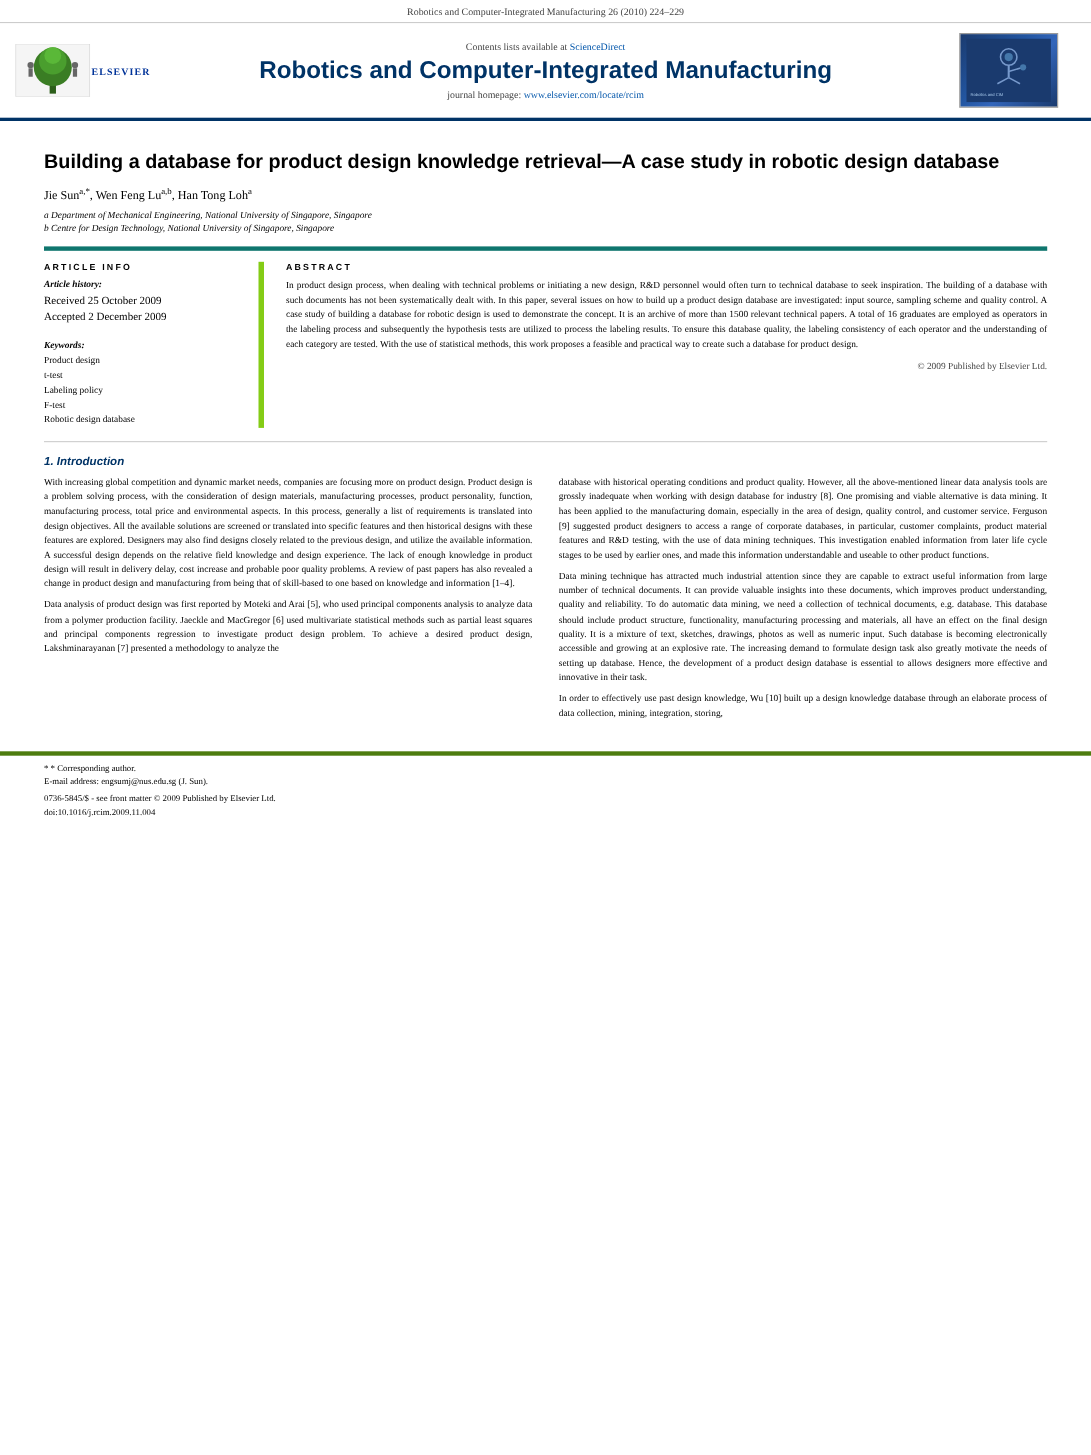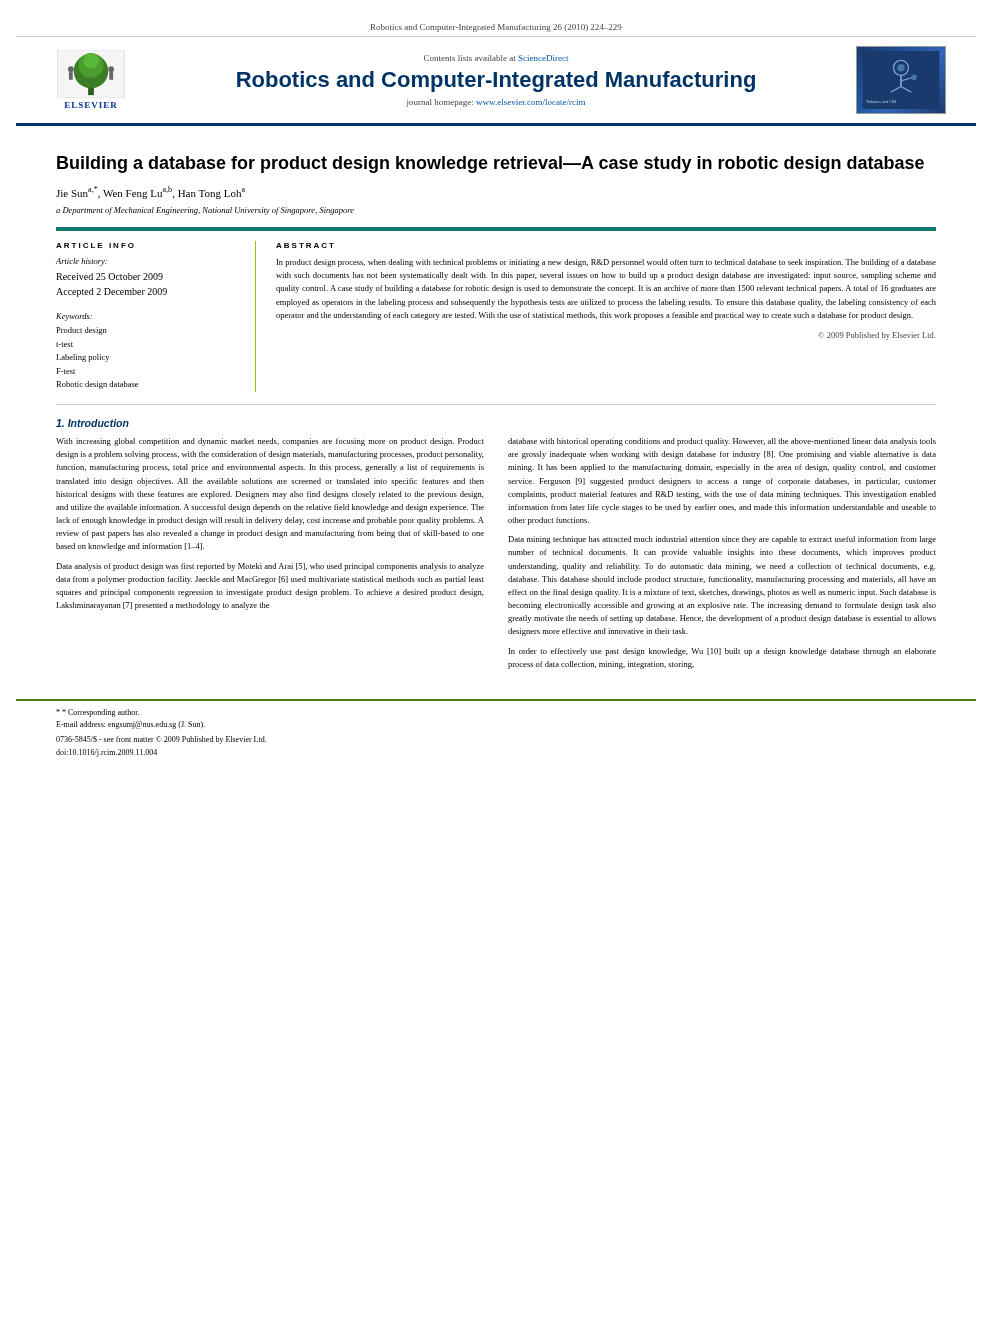--- a/index.html
+++ b/index.html
@@ -9,21 +9,21 @@
       font-size: 10px;
       color: #000;
       width: 992px;
       min-height: 1323px;
     }
 
     .page-wrapper {
       width: 992px;
       min-height: 1323px;
       background: #fff;
-      padding: 16px;
+      padding: 0;
       border-radius: 18px;
     }
 
     
     .journal-line {
       text-align: center;
       font-size: 9px;
       color: #444;
       padding: 6px 0 4px 0;
       border-bottom: 1px solid #ccc;
@@ -41,21 +41,21 @@
     .header-logo-left {
       width: 110px;
       height: 70px;
       display: flex;
       align-items: center;
       justify-content: center;
     }
 
     .elsevier-logo {
       display: flex;
-      flex-direction: column;
+      flex-direction: row;
       align-items: center;
       font-size: 8px;
     }
 
     .elsevier-tree {
       width: 70px;
       height: 48px;
     }
 
     .elsevier-label {
@@ -168,21 +168,21 @@
     
     .two-col {
       display: flex;
       gap: 20px;
       margin-top: 10px;
     }
 
     .left-col {
       width: 200px;
       flex-shrink: 0;
-      border-right: 1px solid #84cc16;
+      border-right: 5px solid #84cc16;
       padding-right: 14px;
     }
 
     .right-col {
       flex: 1;
     }
 
     
     .section-heading {
       font-size: 8px;
@@ -194,21 +194,21 @@
       font-family: Arial, sans-serif;
     }
 
     .article-info-block {
       margin-bottom: 12px;
     }
 
     .info-label {
       font-size: 8.5px;
       font-style: italic;
-      font-weight: normal;
+      font-weight: bold;
       color: #000;
       margin-bottom: 3px;
     }
 
     .info-text {
       font-size: 10px;
       color: #000;
       line-height: 1.5;
     }
 
@@ -273,21 +273,21 @@
       font-size: 8.5px;
       color: #000;
       line-height: 1.55;
       text-align: justify;
       margin-bottom: 6px;
     }
 
     
     .footer-notes {
       padding: 6px 40px 8px 40px;
-      border-top: 2px solid #4d7c0f;
+      border-top: 4px solid #4d7c0f;
       margin-top: 10px;
     }
 
     .footer-note {
       font-size: 8px;
       color: #000;
       line-height: 1.5;
     }
 
     .footer-doi {
@@ -362,20 +362,21 @@
   <div class="main-content">
 
     <div class="article-title">Building a database for product design knowledge retrieval—A case study in robotic design database</div>
 
     <div class="authors">
       <span>Jie Sun</span><sup class="author-sup">a,*</sup><span>, Wen Feng Lu</span><sup class="author-sup">a,b</sup><span>, Han Tong Loh</span><sup class="author-sup">a</sup>
     </div>
 
     <div class="affiliations">
       <div class="affil-line">a Department of Mechanical Engineering, National University of Singapore, Singapore</div>
+      <div class="affil-line">b Centre for Design Technology, National University of Singapore, Singapore</div>
     </div>
 
     <div class="two-col">
 
       <div class="left-col">
         <div class="section-heading">ARTICLE INFO</div>
 
         <div class="article-info-block">
           <div class="info-label">Article history:</div>
           <div class="info-text">Received 25 October 2009</div>

